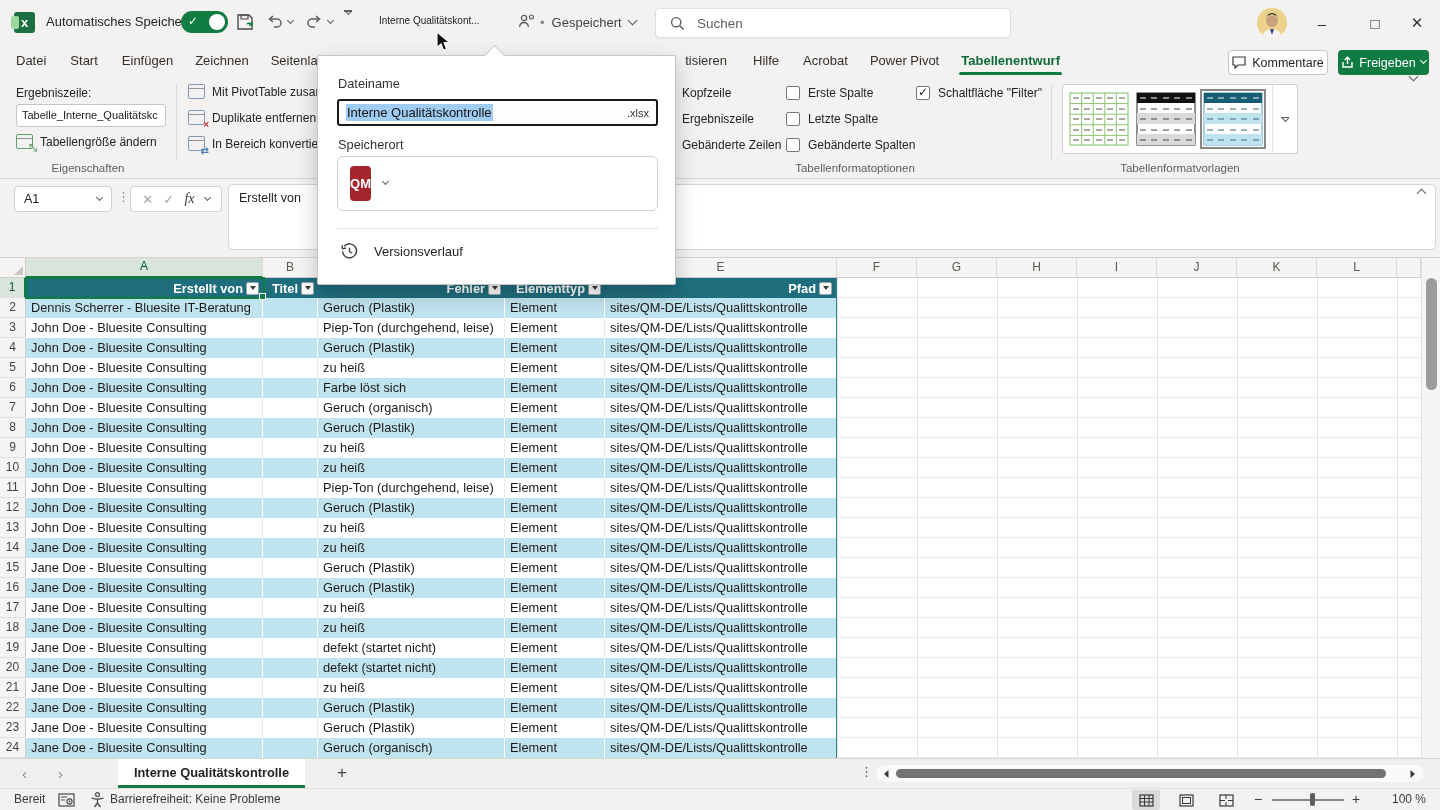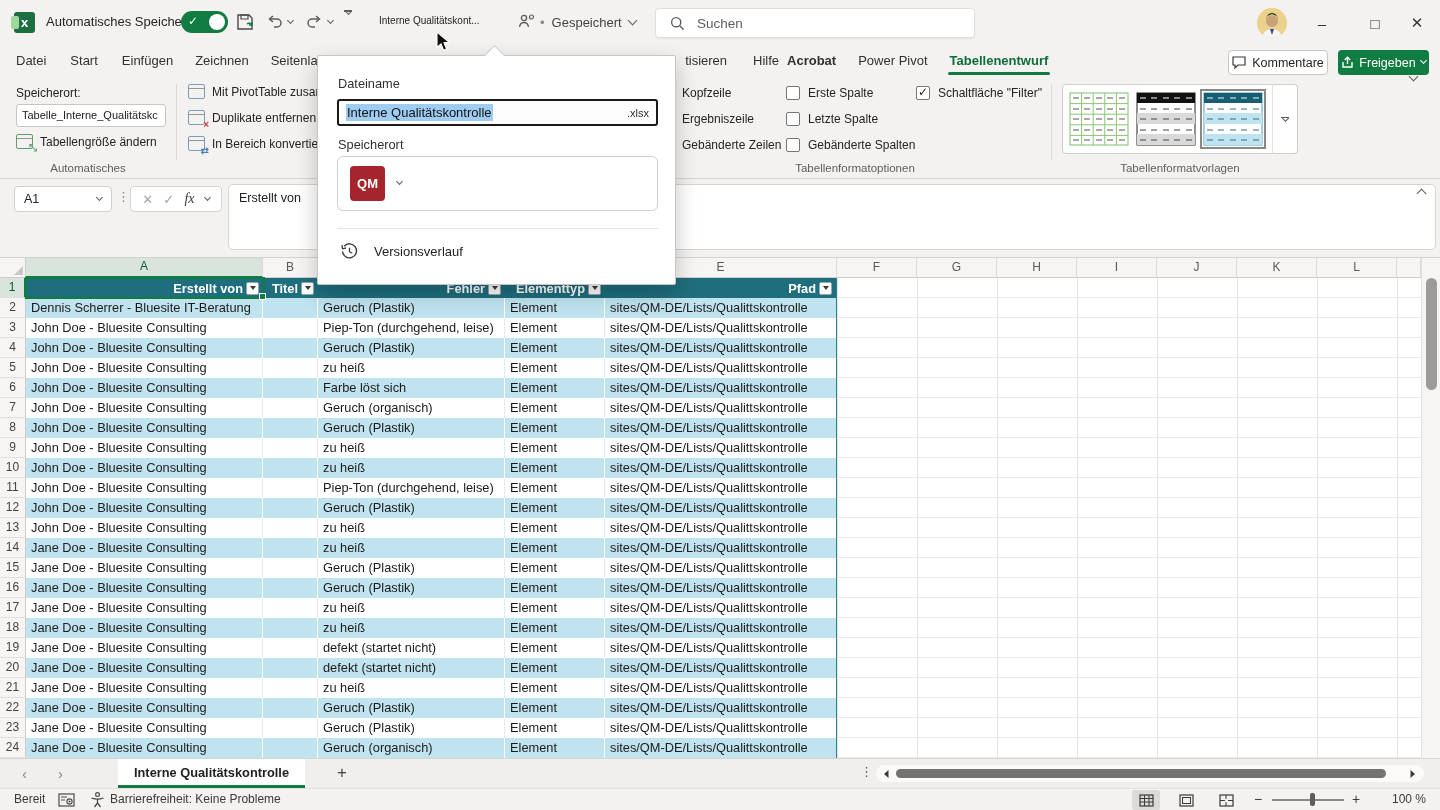--- a/index.html
+++ b/index.html
@@ -13,21 +13,21 @@
   .xlicon span{position:relative;z-index:2;}
   .autosave-label{position:absolute;left:46px;top:14px;font-size:13px;color:#252423;}
   .toggle{position:absolute;left:181px;top:11px;width:47px;height:22px;background:#107c41;border-radius:11px;}
   .toggle .knob{position:absolute;right:3px;top:3px;width:16px;height:16px;background:#fff;border-radius:50%;}
   .toggle .chk{position:absolute;left:7px;top:3px;color:#fff;font-size:12px;font-weight:bold;}
   .qat{position:absolute;top:10px;height:24px;display:flex;align-items:center;color:#444;}
   .chev{display:inline-block;width:7px;height:7px;border-right:1.4px solid #5f5d5b;border-bottom:1.4px solid #5f5d5b;transform:rotate(45deg);margin-top:-4px;}
   .chev.sm{width:5px;height:5px;}
   .doc-title{position:absolute;left:379px;top:15px;font-size:10px;color:#242322;}
   .saved{position:absolute;left:540px;top:15px;font-size:13px;color:#444;display:flex;align-items:center;gap:7px;}
-  .searchbox{position:absolute;left:655px;top:8px;width:320px;height:30px;background:#fff;border:1px solid #e1dfdd;border-radius:4px;display:flex;align-items:center;box-shadow:0 1px 2px rgba(0,0,0,.06);}
+  .searchbox{position:absolute;left:655px;top:8px;width:356px;height:30px;background:#fff;border:1px solid #e1dfdd;border-radius:4px;display:flex;align-items:center;box-shadow:0 1px 2px rgba(0,0,0,.06);}
   .searchbox .stext{color:#605e5c;font-size:13.5px;margin-left:12px;}
   .avatar{position:absolute;left:1257px;top:8px;width:30px;height:30px;border-radius:50%;background:#ecd38b;overflow:hidden;}
   .avatar svg{display:block;}
   .wbtn{position:absolute;top:0;width:46px;height:46px;display:flex;align-items:center;justify-content:center;color:#333;font-size:15px;}
   
   .tabrow{position:absolute;left:0;top:46px;width:1440px;height:32px;background:#f4f2f0;display:flex;align-items:center;}
   .rtab{font-size:13px;color:#33302e;padding:0 2px;height:32px;line-height:30px;position:relative;white-space:nowrap;}
   .rtab.active{color:#0f6b3a;font-weight:bold;}
   .rtab.active::after{content:"";position:absolute;left:0;right:0;bottom:3px;height:3px;background:#107c41;border-radius:2px;}
   .commentsbtn{position:absolute;left:1228px;top:50px;width:100px;height:25px;background:#fff;border:1px solid #c8c6c4;border-radius:4px;display:flex;align-items:center;justify-content:center;gap:6px;font-size:12.5px;color:#252423;}
@@ -96,21 +96,21 @@
   .zoomline{position:absolute;top:10px;height:1.6px;background:#8a8886;}
   .zoomthumb{position:absolute;top:4px;width:5px;height:13px;background:#5f5d5b;border-radius:2px;}
   
   .popup{position:absolute;left:317px;top:55px;width:359px;height:230px;background:#fff;border:1px solid #c8c6c4;border-radius:2px;box-shadow:0 8px 22px rgba(0,0,0,.22);z-index:50;}
   .popup .notch{position:absolute;left:169px;top:-8px;width:15px;height:15px;background:#fff;border-left:1px solid #c8c6c4;border-top:1px solid #c8c6c4;transform:rotate(45deg);}
   .plabel{position:absolute;left:20px;font-size:12.8px;color:#323130;}
   .fninput{position:absolute;left:19px;top:43px;width:321px;height:27px;background:#fdfdfd;border:2px solid #1b1a19;border-radius:3px;display:flex;align-items:center;justify-content:space-between;padding:0 7px;}
   .fninput .fval{font-size:13px;color:#111;background:#9fccf3;padding:1px 1px;white-space:nowrap;}
   .fninput .ext{font-size:11px;color:#323130;}
   .loccard{position:absolute;left:19px;top:100px;width:321px;height:55px;background:#fff;border:1px solid #d2d0ce;border-radius:6px;display:flex;align-items:center;padding:0 12px;gap:12px;}
-  .qm{width:35px;height:35px;background:#a4262c;border-radius:4px;color:#fff;font-weight:bold;font-size:13px;display:flex;align-items:center;justify-content:center;flex:none;}
+  .qm{width:21px;height:35px;background:#a4262c;border-radius:4px;color:#fff;font-weight:bold;font-size:13px;display:flex;align-items:center;justify-content:center;flex:none;}
   .loctitle{font-size:15px;color:#1b1a19;}
   .locsub{font-size:12.3px;color:#484644;margin-top:2px;}
   .pdivider{position:absolute;left:19px;top:172px;width:321px;height:1px;background:#e6e4e2;}
   .verrow{position:absolute;left:22px;top:186px;display:flex;align-items:center;gap:15px;font-size:13px;color:#252423;}
   .cursor{position:absolute;left:436px;top:31px;z-index:60;}
 </style>
 </head>
 <body>
 
 <div class="app">
@@ -187,21 +187,21 @@
   </div>
 
   <div class="tabrow">
       <div class="rtab" style="margin-left: 14px;">Datei</div>
       <div class="rtab" style="margin-left: 20px;">Start</div>
       <div class="rtab" style="margin-left: 20px;">Einfügen</div>
       <div class="rtab" style="margin-left: 18px;">Zeichnen</div>
       <div class="rtab" style="margin-left: 18px;">Seitenlay</div>
       <div class="rtab" style="margin-left: 357px;">tisieren</div>
       <div class="rtab" style="margin-left: 22px;">Hilfe</div>
-      <div class="rtab" style="margin-left: 4px; font-weight: bold;">Acrobat</div>
+      <div class="rtab" style="margin-left: 20px;">Acrobat</div>
       <div class="rtab" style="margin-left: 18px;">Power Pivot</div>
       <div class="rtab active" style="margin-left: 18px;">Tabellenentwurf</div>
     </div>
   <div class="commentsbtn">
     <svg width="14" height="13" viewBox="0 0 14 13">
         <path d="M1 1h12v8H6l-3 3v-3H1z" fill="none" stroke="#3b3a39" stroke-width="1.2"></path>
       </svg>
     <span>Kommentare</span>
   </div>
   <div class="sharebtn">
@@ -209,29 +209,29 @@
         <path d="M6.5 8V1.8" stroke="#fff" stroke-width="1.4" fill="none"></path>
         <path d="M3.8 4 6.5 1.3 9.2 4" stroke="#fff" stroke-width="1.4" fill="none"></path>
         <path d="M2 6v5h9V6" stroke="#fff" stroke-width="1.4" fill="none"></path>
       </svg>
     <span>Freigeben</span>
     <span class="chev sm"></span>
   </div>
 
   <div class="ribbon">
 
-    <div class="abs rlabel" style="left:16px;top:8px;">Speicherort:</div>
+    <div class="abs rlabel" style="left:16px;top:8px;">Ergebniszeile:</div>
     <div class="tninput">Tabelle_Interne_Qualitätskc</div>
     <div class="abs rbtn" style="left:16px;top:56px;">
       <span class="micon green">
           <span class="mark" style="color:#5f9f6f;">⤡</span>
         </span>
       <span>Tabellengröße ändern</span>
     </div>
-    <div class="glabel" style="left:0;width:176px;">Automatisches</div>
+    <div class="glabel" style="left:0;width:176px;">Eigenschaften</div>
     <div class="gsep" style="left:176px;"></div>
 
     <div class="abs rbtn" style="left:188px;top:6px;">
       <span class="micon"></span>
       <span>Mit PivotTable zusam</span>
     </div>
     <div class="abs rbtn" style="left:188px;top:32px;">
       <span class="micon">
           <span class="mark" style="color:#c43b3b;">×</span>
         </span>

